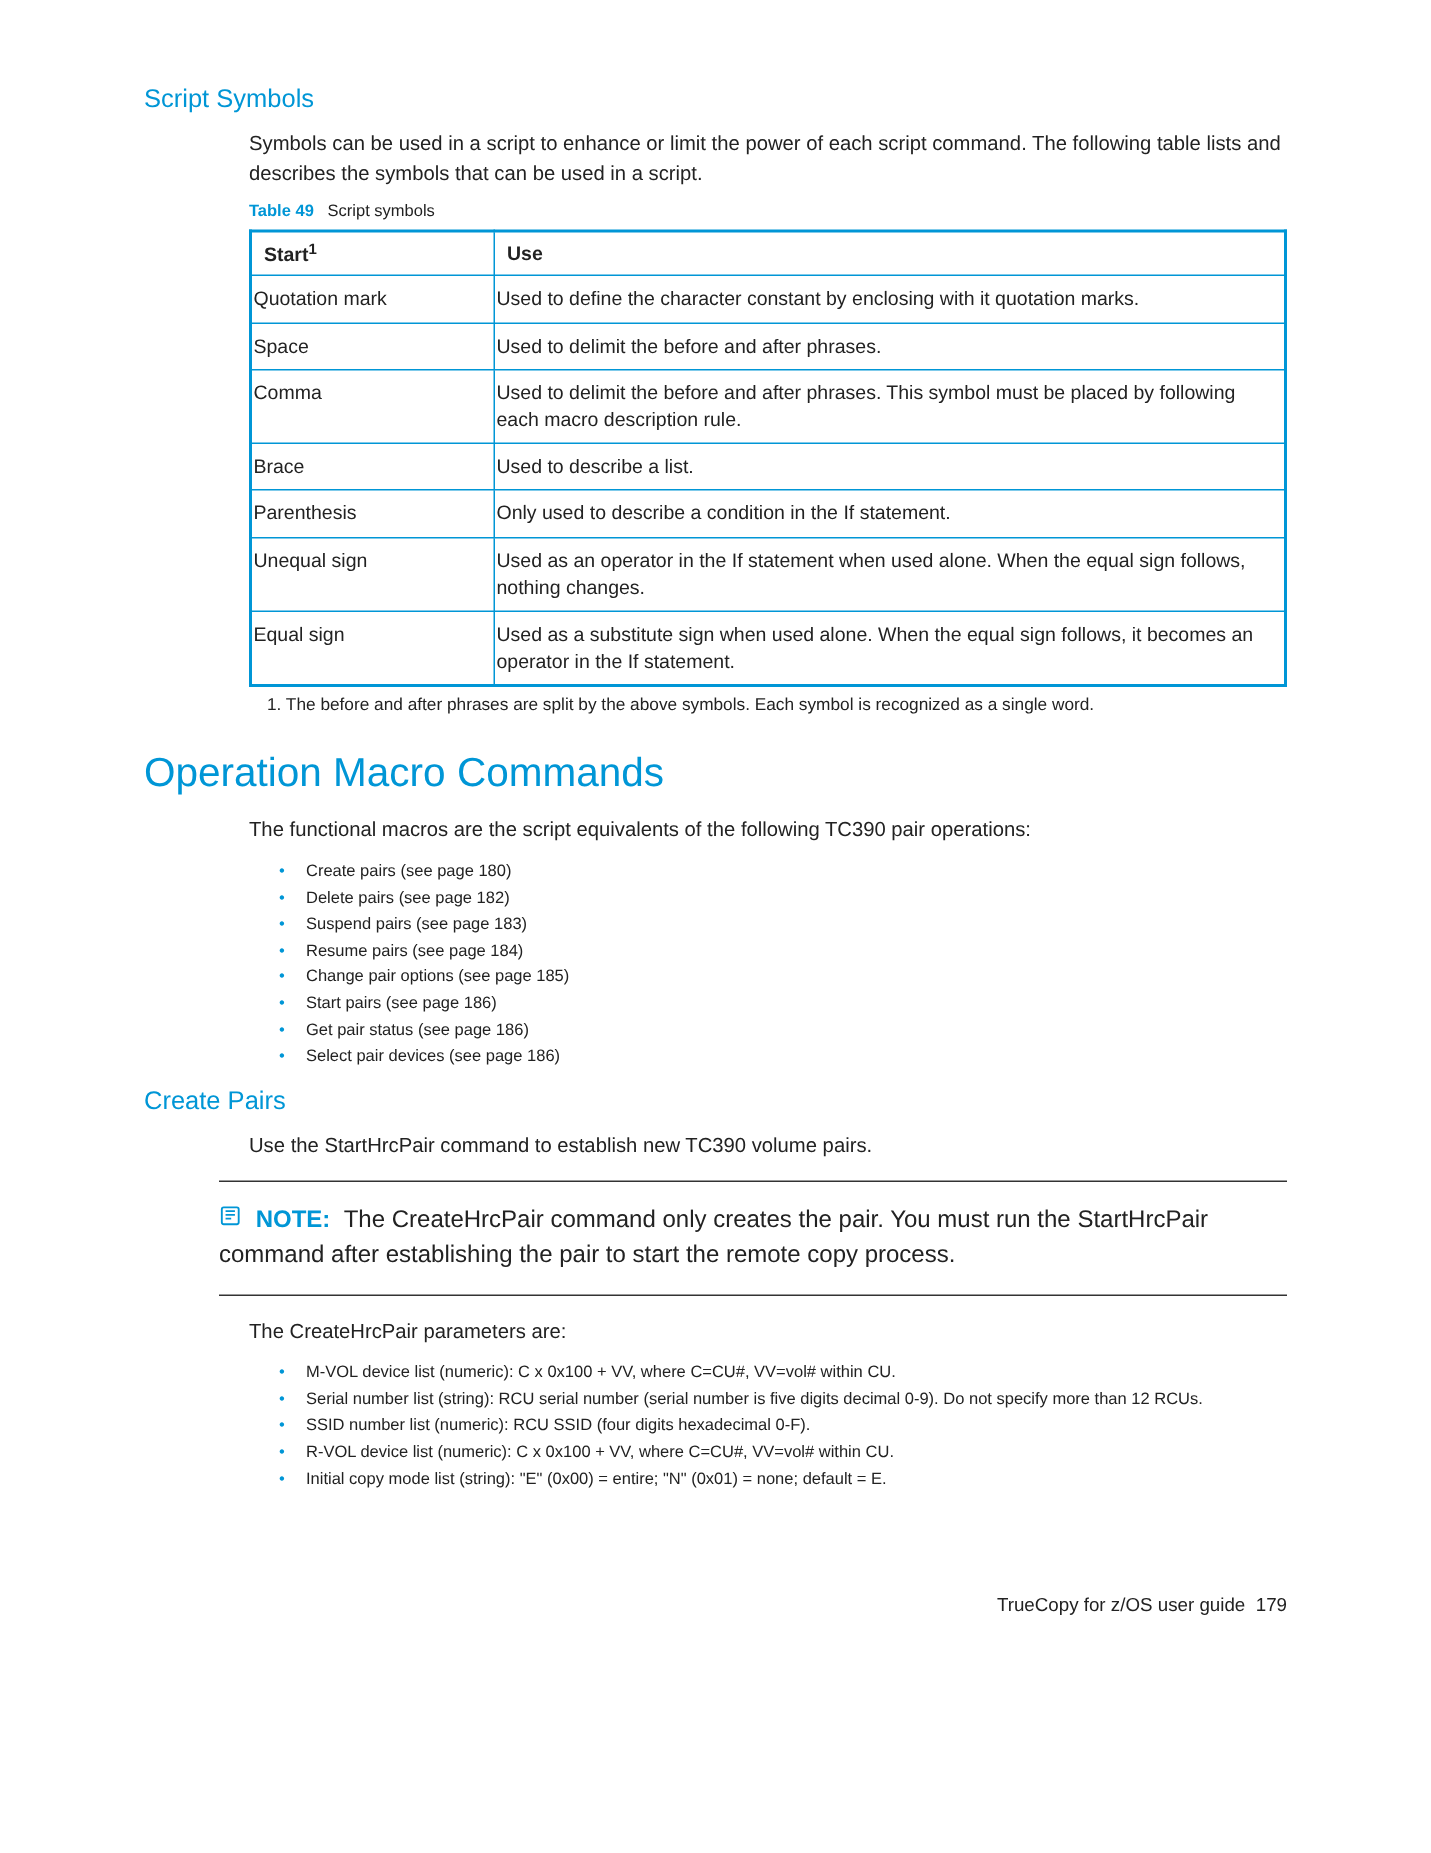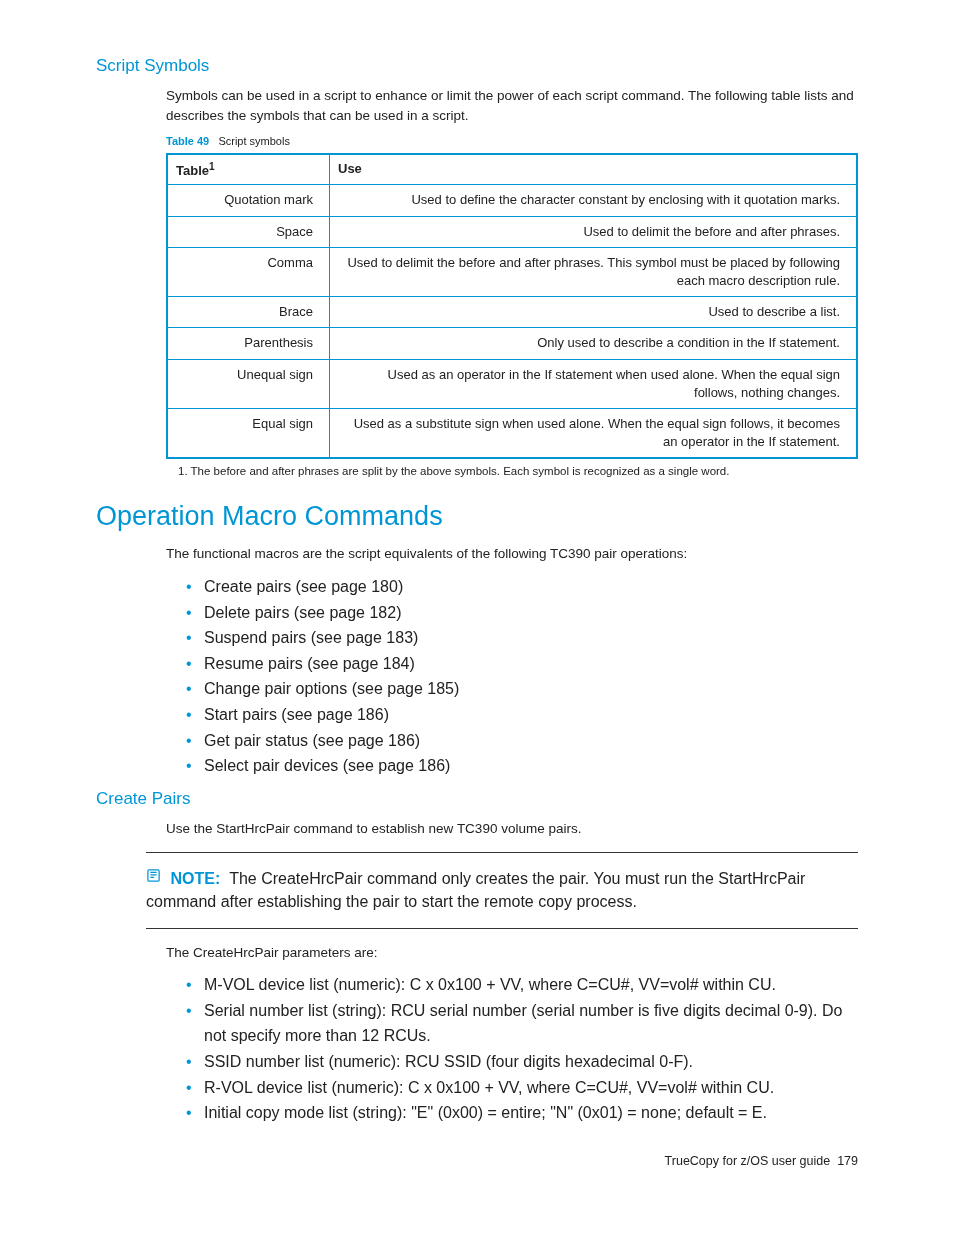--- a/index.html
+++ b/index.html
@@ -50,42 +50,41 @@
   }
   table.symbols th {
     text-align: left;
     font-weight: bold;
     padding: 6px 8px;
     border-right: 1px solid #0096d6;
     border-bottom: 1px solid #0096d6;
     vertical-align: top;
   }
   table.symbols td {
-    padding: 6px 16px;
+    padding: 6px 1px;
     border-right: 1px solid #0096d6;
     border-bottom: 1px solid #0096d6;
     vertical-align: top;
     line-height: 1.4;
-    text-align: right;
   }
   table.symbols tr:last-child td { border-bottom: none; }
   table.symbols th:last-child, table.symbols td:last-child { border-right: none; }
   .col-sym { width: 145px; }
   .footnote {
     font-size: 11.5px;
     margin: 4px 0 0 12px;
     line-height: 1.4;
   }
   ul.bullets {
     list-style: none;
     padding: 0;
     margin: 2px 0 10px 20px;
   }
   ul.bullets li {
-    font-size: 16px;
+    font-size: 11px;
     line-height: 1.6;
     position: relative;
     padding-left: 18px;
   }
   ul.bullets li::before {
     content: "•";
     color: #0096d6;
     position: absolute;
     left: 0;
     top: 0;
@@ -114,41 +113,41 @@
     font-size: 16px;
     line-height: 1.45;
   }
   .note-wrap {
     position: relative;
     padding-left: 0;
   }
   .page-footer {
     text-align: right;
     font-size: 12.5px;
-    margin-top: 28px;
+    margin-top: 68px;
   }
   sup { font-size: 10px; }
 </style>
 </head>
 <body>
 
 <div class="page">
 
   <div class="h3">Script Symbols</div>
   <div class="bodyindent">
     <p>Symbols can be used in a script to enhance or limit the power of each script command. The following table lists and describes the symbols that can be used in a script.</p>
 
     <div class="caption">
       <span class="caption-label">Table 49</span>&nbsp;&nbsp;&nbsp;<span>Script symbols</span>
     </div>
 
     <table class="symbols">
       <thead>
         <tr>
-          <th class="col-sym"><span>Table</span><sup>1</sup></th>
+          <th class="col-sym"><span>Start</span><sup>1</sup></th>
           <th>Use</th>
         </tr>
       </thead>
       <tbody>
         <tr>
             <td>Quotation mark</td>
             <td>Used to define the character constant by enclosing with it quotation marks.</td>
           </tr>
         <tr>
             <td>Space</td>

